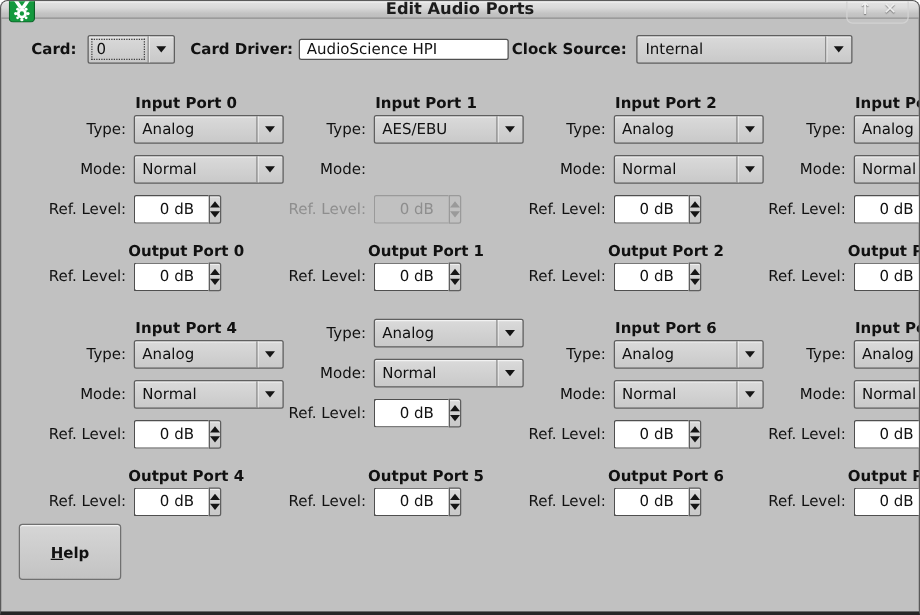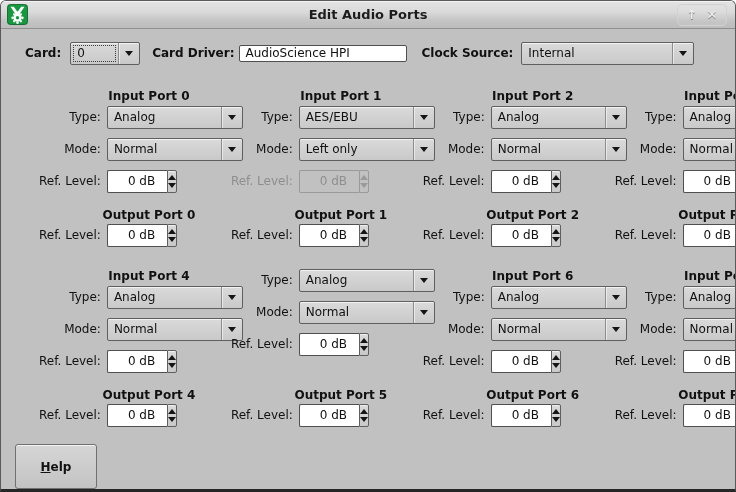--- a/index.html
+++ b/index.html
@@ -3,21 +3,21 @@
 <meta charset="utf-8">
 <style>
   html,body{margin:0;padding:0;background:#ffffff;}
   *{box-sizing:border-box;}
   body{font-family:"DejaVu Sans","Liberation Sans",sans-serif;font-size:12px;color:#111;}
 
   .window{width:736px;height:492px;background:#c1c1c1;border:1px solid #5a5a5a;
     border-bottom:3px solid #262626;border-radius:6px 6px 0 0;overflow:hidden;position:relative;}
 
   
-  .titlebar{height:28px;position:relative;display:flex;align-items:center;
+  .titlebar{height:14px;position:relative;display:flex;align-items:center;
     background:linear-gradient(#e3e3e3,#dadada 40%,#c3c3c3 75%,#bdbdbd);
     border-bottom:1px solid #8f8f8f;box-shadow:inset 0 1px 0 #f4f4f4;}
   .app-icon{margin-left:6px;display:inline-flex;width:21px;height:21px;}
   .titlebar .title{position:absolute;left:0;right:0;text-align:center;font-weight:bold;
     font-size:13px;color:#1c1c1c;pointer-events:none;}
   .win-btns{margin-left:auto;margin-right:8px;display:flex;gap:4px;align-items:center;
     border:1px solid #d2d2d2;border-radius:5px;padding:1px 6px;background:rgba(255,255,255,0.06);z-index:2;}
   .win-btn{color:#ededed;text-shadow:0 1px 1px rgba(0,0,0,0.45);font-weight:bold;
     font-size:13px;line-height:18px;width:16px;text-align:center;cursor:default;}
 
@@ -42,49 +42,49 @@
   .spin .btns{width:20px;border:1px solid #5f5f5f;border-radius:0 2px 2px 0;
     background:linear-gradient(#dadada,#c9c9c9);box-shadow:inset 0 1px 0 rgba(255,255,255,0.6);
     display:flex;flex-direction:column;align-items:center;justify-content:center;gap:3px;}
 
   
   .header-row{display:flex;align-items:center;margin:12px 0 0 24px;height:24px;}
   .blbl{font-weight:bold;white-space:nowrap;}
   .combo-card{width:70px;margin-left:9px;}
   .lbl-driver{margin-left:12px;}
   .entry-driver{width:168px;margin-left:5px;}
-  .lbl-clock{margin-left:14px;}
+  .lbl-clock{margin-left:2px;}
   .combo-clock{width:173px;margin-left:8px;}
 
   
   .ports-row{display:grid;grid-template-columns:repeat(4,1fr);padding:0 6px 0 38px;}
   .ports-row.inputs-a{margin-top:24px;}
   .ports-row.outputs-a{margin-top:15px;}
   .ports-row.inputs-b{margin-top:22px;}
   .ports-row.outputs-b{margin-top:15px;}
   .port-title{font-weight:bold;text-align:center;padding-left:28px;margin-bottom:3px;
     white-space:nowrap;}
   .out-title{margin-bottom:2px;}
   .prow{display:grid;grid-template-columns:1fr 124px;align-items:center;margin-bottom:9px;}
   .prow:last-child{margin-bottom:0;}
   .prow .lbl{text-align:right;padding-right:6px;white-space:nowrap;line-height:23px;}
-  .prow .combo{width:136px;}
+  .prow .combo{width:120px;}
 
   
   .ref-row.disabled .lbl{color:#8e8e8e;}
   .ref-row.disabled .spin .field{background:transparent;border-color:#9a9a9a;color:#8e8e8e;}
   .ref-row.disabled .spin .btns{background:transparent;border-color:#9a9a9a;box-shadow:none;}
   .ref-row.disabled .tri-up{border-bottom-color:#9a9a9a;}
   .ref-row.disabled .tri-down{border-top-color:#9a9a9a;}
 
   
   .btn-row{display:flex;justify-content:space-between;padding:0 14px;margin-top:6px;}
   .dlg-btn{min-width:82px;height:45px;background:linear-gradient(#d6d6d6,#c3c3c3);
     border:1px solid #707070;border-radius:3px;display:flex;align-items:center;justify-content:center;
-    font-weight:bold;box-shadow:inset 0 1px 0 rgba(255,255,255,0.7);cursor:default;margin-top:11px;}
+    font-weight:bold;box-shadow:inset 0 1px 0 rgba(255,255,255,0.7);cursor:default;}
   .dlg-btn .btn-label{display:block;}
   .dlg-btn .btn-label::first-letter{text-decoration:underline;}
 </style>
 </head>
 <body>
 
 <div class="window">
 
   <div class="titlebar">
     <span class="app-icon">
@@ -170,26 +170,20 @@
       <span class="lbl">Type:</span>
       <div class="combo">
         <span class="val">AES/EBU</span>
         <span class="arrow-btn">
               <span class="tri-down"></span>
             </span>
       </div>
     </div>
     <div class="prow">
       <span class="lbl">Mode:</span>
-      <div class="combo">
-        <span class="val">Left only</span>
-        <span class="arrow-btn">
-              <span class="tri-down"></span>
-            </span>
-      </div>
     </div>
     <div class="prow ref-row disabled">
       <span class="lbl">Ref. Level:</span>
       <div class="spin">
         <span class="field">0 dB</span>
         <span class="btns">
           <span class="tri-up"></span>
           <span class="tri-down"></span>
         </span>
       </div>

